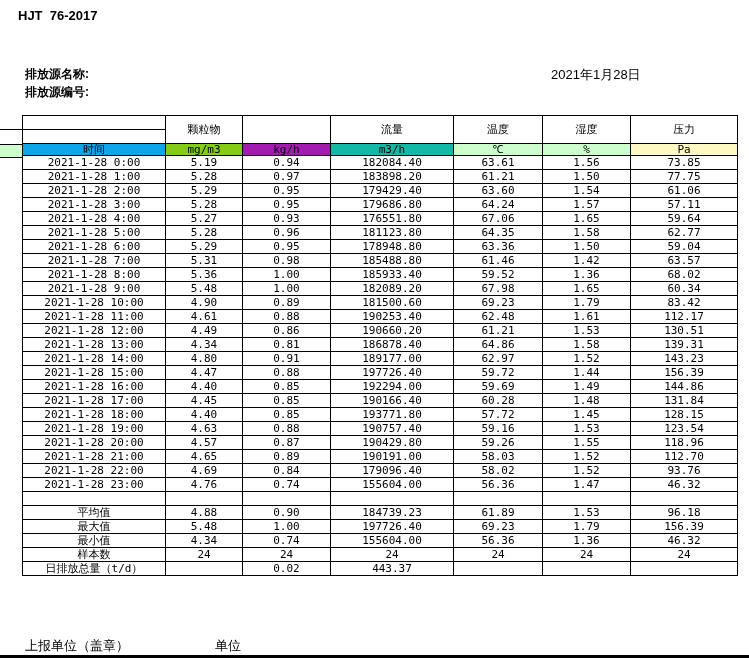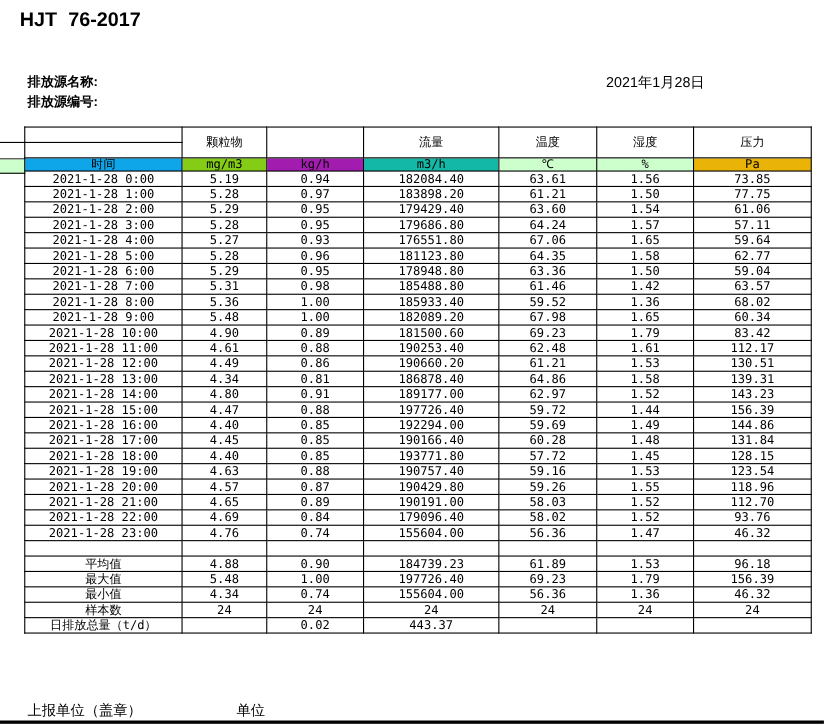--- a/index.html
+++ b/index.html
@@ -1,19 +1,19 @@
 <!DOCTYPE html>
 <html><head>
 <meta charset="utf-8">
 <style>
   html,body{margin:0;padding:0;background:#fff;}
   .page{position:relative;width:749px;height:659px;background:#ffffff;overflow:hidden;
         font-family:"Liberation Sans",sans-serif;color:#000;}
 
-  .doc-code{position:absolute;left:18px;top:8px;font-size:18px;font-weight:bold;white-space:pre;}
+  .doc-code{position:absolute;left:18px;top:8px;font-size:13px;font-weight:bold;white-space:pre;}
   .title{position:absolute;left:0;top:28px;width:640px;text-align:center;
          font-size:16px;font-weight:bold;letter-spacing:1px;}
   .meta-label{position:absolute;left:25px;font-size:12px;font-weight:bold;}
   .meta-name{top:66px;} .meta-id{top:84px;}
   .date{position:absolute;left:551px;top:66px;font-size:13px;}
 
   
   .stripA{position:absolute;left:0;top:115px;width:23px;}
   .stripA .c1,.stripA .c2{height:14px;border-bottom:1px solid #000;}
   .stripA .c3{height:12px;border-bottom:1px solid #000;}
@@ -72,21 +72,21 @@
       <tr class="hdr-sub">
         <td></td>
       </tr>
       <tr class="unit-row">
         <td class="cjk unit-fill" style="background: #0ea5e9;">时间</td>
         <td class="unit-fill" style="background: #84cc16;">mg/m3</td>
         <td class="unit-fill" style="background: #a21caf;">kg/h</td>
         <td class="unit-fill" style="background: #14b8a6;">m3/h</td>
         <td class="unit-fill" style="background: rgb(204, 255, 204);">℃</td>
         <td class="unit-fill" style="background: rgb(204, 255, 204);">%</td>
-        <td class="unit-fill" style="background: #eab308;">Pa</td>
+        <td class="unit-fill" style="background: #fef9c3;">Pa</td>
       </tr>
     </thead>
     <tbody>
         <tr class="row-data">
           <td class="">2021-1-28 0:00</td>
           <td>5.19</td>
           <td>0.94</td>
           <td>182084.40</td>
           <td>63.61</td>
           <td>1.56</td>

